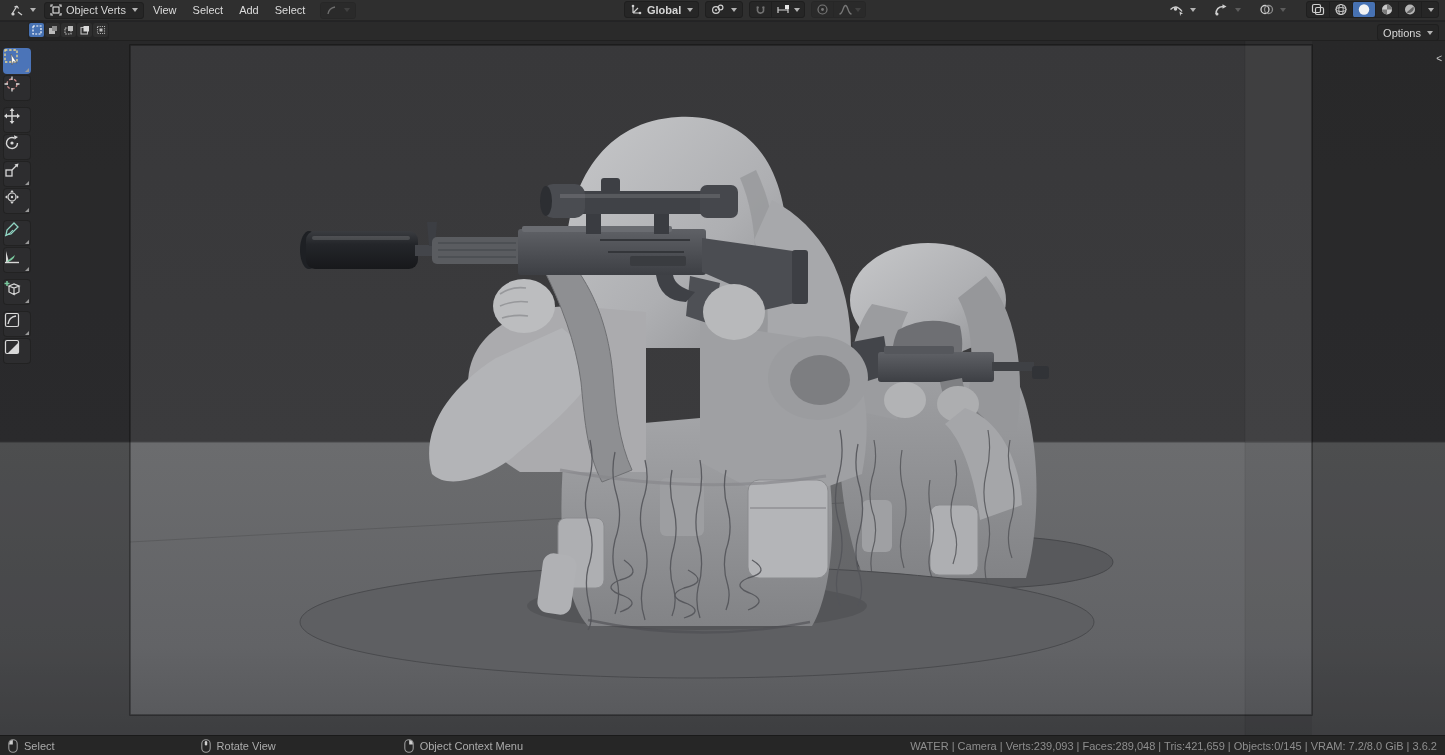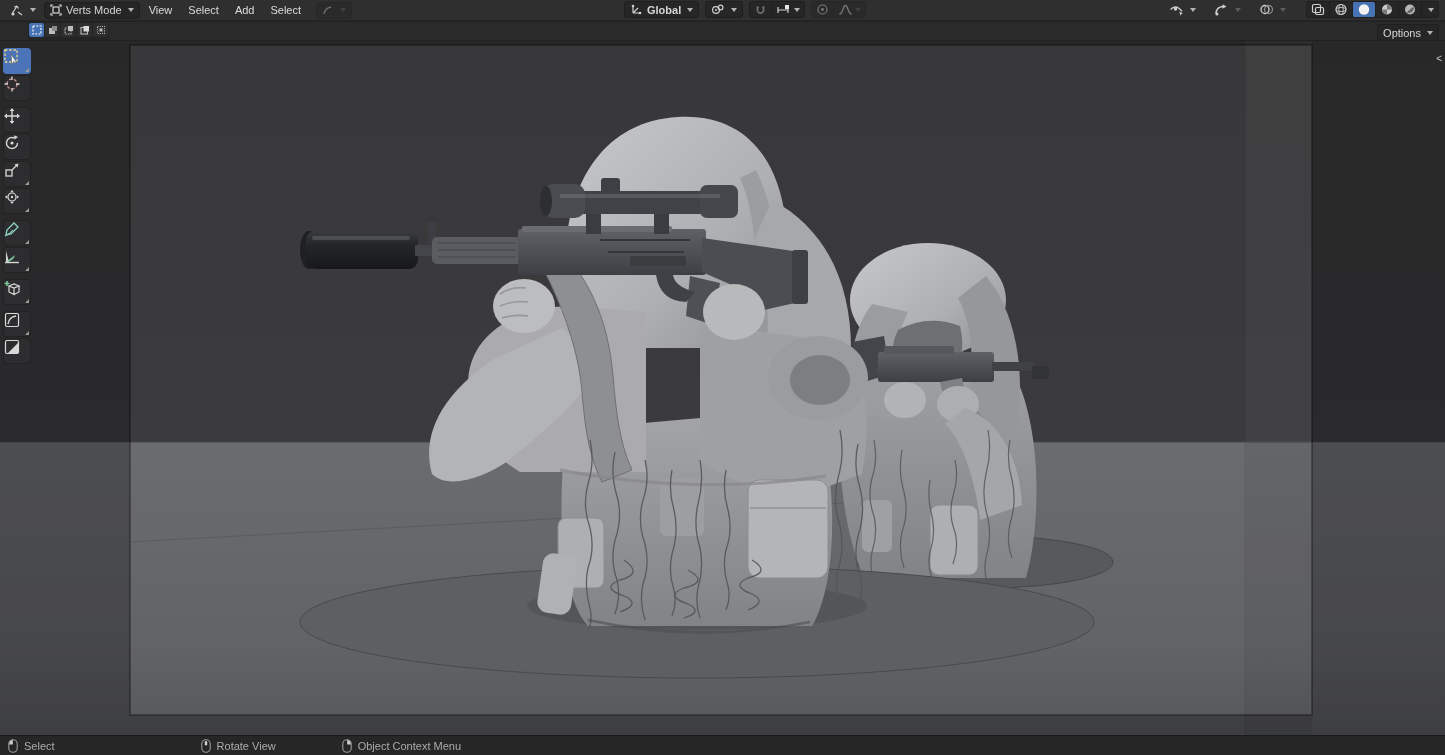--- a/index.html
+++ b/index.html
@@ -48,21 +48,21 @@
   .tool.active{background:#4b74b8;box-shadow:none;}
   .tool .sub{position:absolute;right:2px;bottom:2px;width:0;height:0;
              border-left:4px solid transparent;border-top:4px solid transparent;border-bottom:4px solid #9a9a9a;}
   .tb-gap{height:4px;}
 
   
   .status{position:absolute;left:0;bottom:0;width:100%;height:20px;background:#262626;
           border-top:1px solid #1a1a1a;display:flex;align-items:center;color:#a8a8a8;}
   .hint{display:flex;align-items:center;gap:6px;}
   .hint .lbl{color:#ababab;}
-  .h1{margin-left:8px;} .h2{margin-left:110px;padding-left:36px;} .h3{margin-left:46px;padding-left:20px;}
+  .h1{margin-left:8px;} .h2{margin-left:110px;padding-left:36px;} .h3{margin-left:108px;padding-left:20px;}
   .stats{margin-left:auto;margin-right:8px;color:#8e8e8e;white-space:nowrap;}
 </style>
 </head>
 <body>
 
 <div class="app">
 
   <div class="hdr">
     <div class="left">
       <div class="btn flat">
@@ -71,21 +71,21 @@
           <circle cx="3" cy="11" r="1.6" fill="#cfcfcf"></circle>
           <path d="M8 9 l4 3" stroke="#cfcfcf" stroke-width="1.2"></path>
         </svg>
         <span class="caret"></span>
       </div>
       <div class="btn">
         <svg class="icon" width="12" height="12" viewBox="0 0 12 12">
           <rect x="3" y="3" width="6" height="6" fill="none" stroke="#d8d8d8" stroke-width="1.2"></rect>
           <path d="M1 3 V1 H3 M9 1 h2 v2 M11 9 v2 H9 M3 11 H1 V9" stroke="#d8d8d8" stroke-width="1.2" fill="none"></path>
         </svg>
-        <span>Verts Mode</span>
+        <span>Object Verts</span>
         <span class="caret"></span>
       </div>
       <div class="menu">View</div>
       <div class="menu">Select</div>
       <div class="menu">Add</div>
       <div class="menu">Select</div>
       <div class="btn dim" style="margin-left:6px;">
         <svg class="icon" width="12" height="12" viewBox="0 0 12 12">
           <path d="M2 10 Q3 4 9 3" stroke="#bdbdbd" stroke-width="1.3" fill="none"></path>
         </svg>
@@ -517,15 +517,16 @@
       </svg>
       <span class="lbl">Rotate View</span>
     </div>
     <div class="hint h3">
       <svg width="10" height="14" viewBox="0 0 10 14">
         <rect x="0.8" y="0.8" width="8.4" height="12.4" rx="4" fill="none" stroke="#9a9a9a" stroke-width="1.1"></rect>
         <path d="M8.8 5.5 A 4 4.5 0 0 0 5.2 1 L5.2 5.5 Z" fill="#cfcfcf"></path>
       </svg>
       <span class="lbl">Object Context Menu</span>
     </div>
+    <div class="stats">WATER | Camera | Verts:239,093 | Faces:289,048 | Tris:421,659 | Objects:0/145 | VRAM: 7.2/8.0 GiB | 3.6.2</div>
   </div>
 
 </div>
 
 </body></html>

